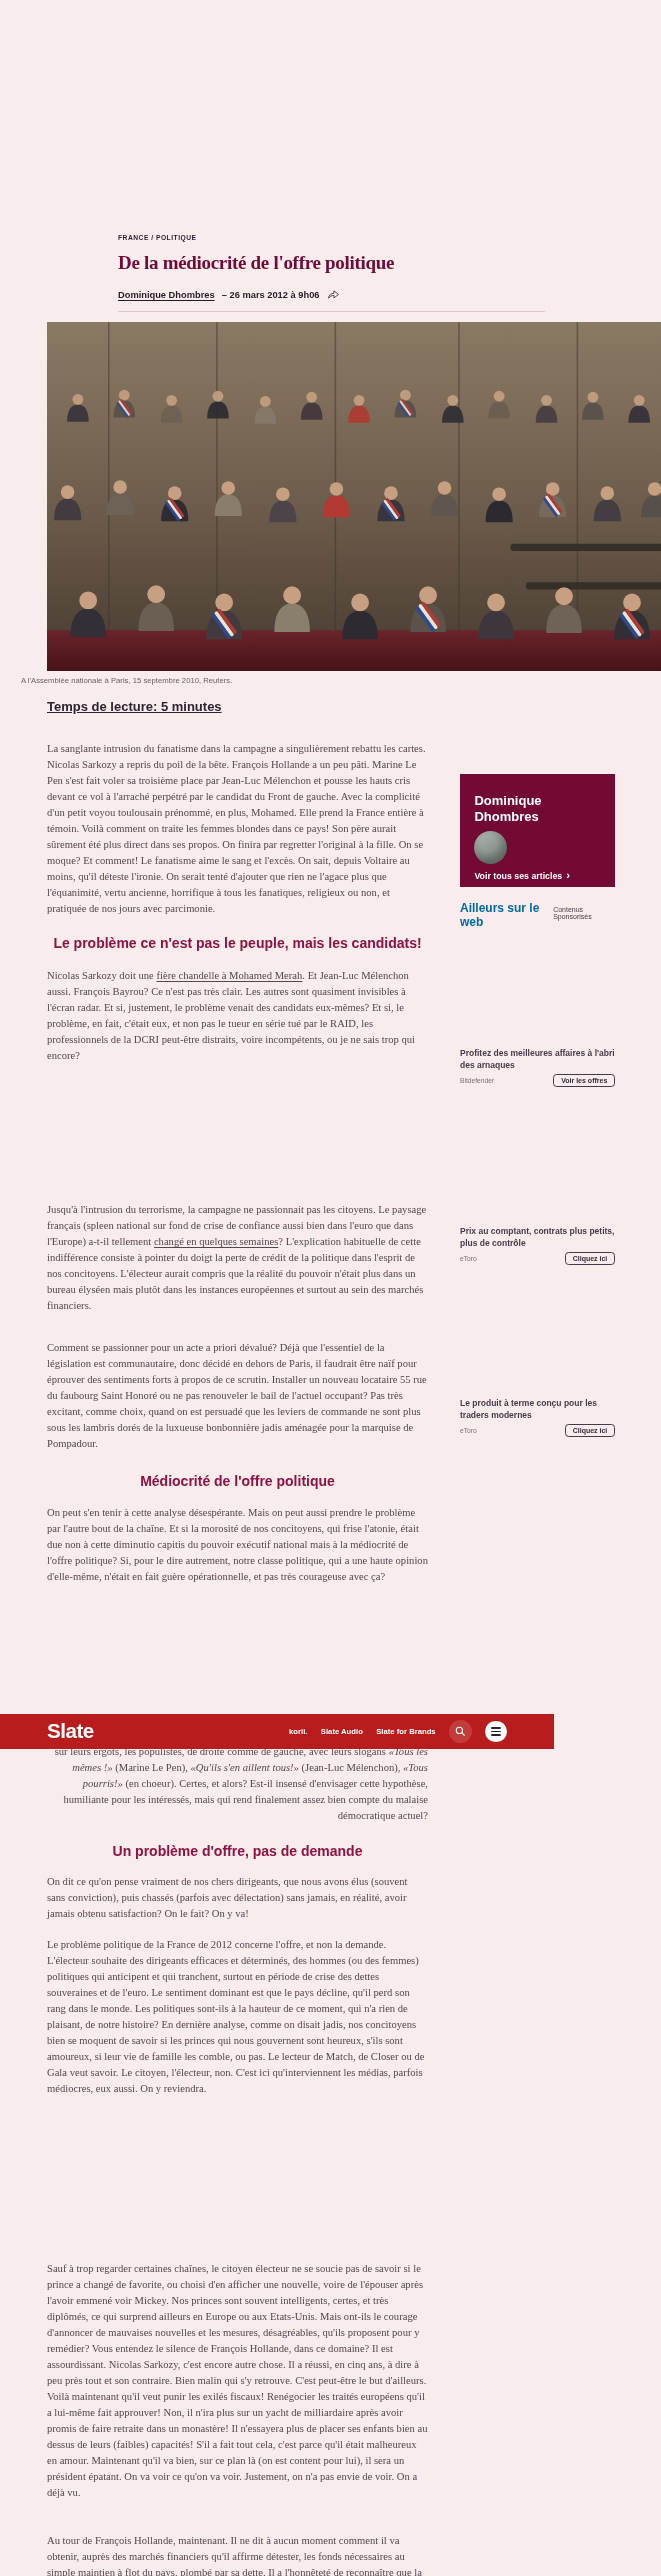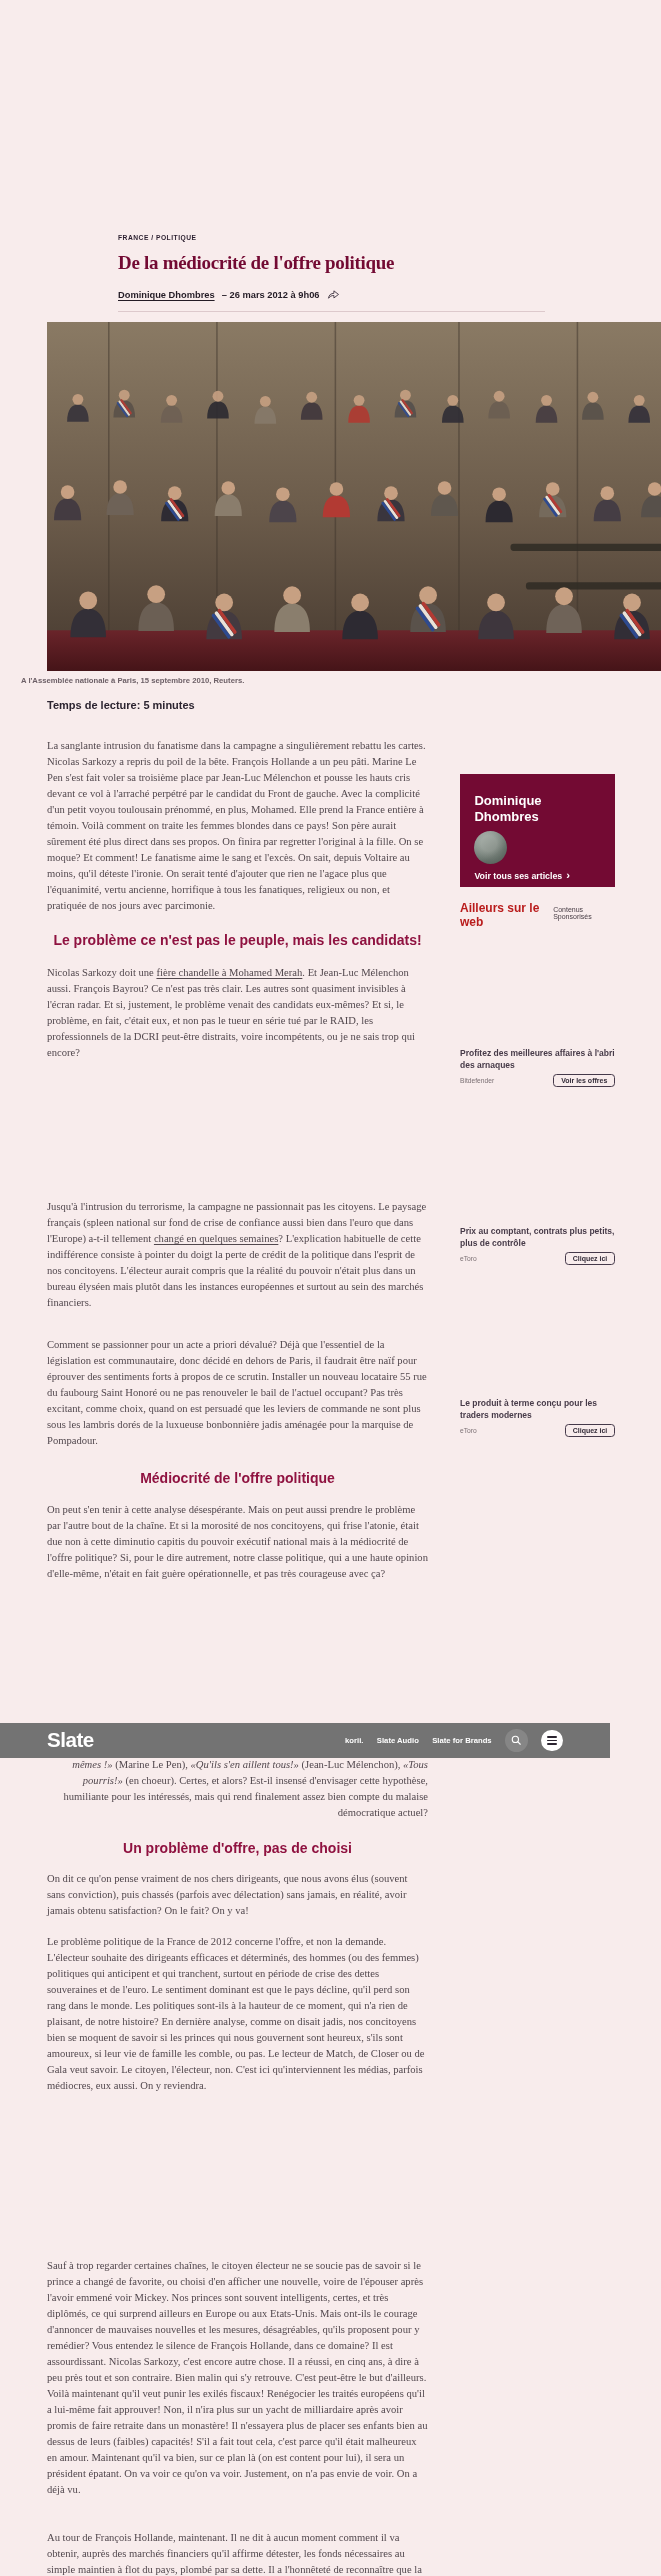--- a/index.html
+++ b/index.html
@@ -27,22 +27,22 @@
   .share-icon{width:13.4px;height:11.3px;cursor:pointer;}
   .hdr-divider{margin-top:10.3px;width:427px;height:0.5px;background:#ddc9cc;}
   .standfirst{
     margin-top:9.3px;width:396px;
     font-size:9.8px;font-weight:700;line-height:16px;color:#5f5159;
   }
   
   .maincol{margin-left:47px;width:381px;position:relative;}
   .photo-wrap{margin-left:-26px;margin-top:11.3px;width:619px;}
   .photo{display:block;width:619px;height:349px;}
-  .caption{margin-left:-26px;margin-top:5.2px;font-size:7.7px;color:#6d6067;font-weight:bold;}
-  .readtime{margin-top:13.4px;font-size:11px;font-weight:700;color:#2c2430;}
+  .caption{margin-left:-26px;margin-top:5.2px;font-size:7.7px;color:#6d6067;}
+  .readtime{margin-top:13.4px;font-size:13px;font-weight:700;color:#2c2430;text-decoration:underline;}
   .body-p{
     font-family:"Liberation Serif","DejaVu Serif",serif;
     font-size:10.6px;line-height:16px;color:#52484e;
     margin:0;
   }
   .body-p a{color:#52484e;text-decoration:underline;text-underline-offset:1.5px;cursor:pointer;}
   .body-p .ital{font-style:italic;}
   .p1{margin-top:27px;}
   .h2{
     font-size:14px;font-weight:700;line-height:18px;color:#8f1240;
@@ -56,22 +56,22 @@
   .p5{margin-top:14.4px;}
   .bandzone{position:relative;margin-top:129px;}
   .bandzone .body-p{padding-top:30px;text-align:right;}
   .h2-3{margin-top:18.5px;}
   .p6{margin-top:13.4px;}
   .p7{margin-top:15.5px;}
   .adgap2{height:164px;}
   .p9{margin-top:32px;}
   
   .band{
-    position:absolute;left:-47px;top:12px;width:610px;height:35px;
-    background:#737373;z-index:6;
+    position:absolute;left:-47px;top:0;width:554px;height:35px;
+    background:#b91c1c;z-index:6;
     display:flex;align-items:center;
     padding:0;box-sizing:border-box;
   }
   .band-logo{
     margin-left:47px;
     color:#ffffff;font-weight:700;font-size:20.6px;letter-spacing:-0.5px;
     font-family:"Liberation Sans",sans-serif;line-height:1;cursor:pointer;
   }
   .band-nav{margin-left:auto;margin-right:47px;display:flex;align-items:center;gap:13.4px;}
   .band-item{color:#ffffff;font-size:7.7px;font-weight:700;cursor:pointer;white-space:nowrap;}
@@ -92,21 +92,21 @@
   .authorbox-name{color:#fff;font-size:13px;font-weight:700;line-height:16px;}
   .avatar{
     margin-top:6.2px;width:33px;height:33px;border-radius:50%;
     background:
       linear-gradient(145deg,rgba(255,255,255,.25),rgba(0,0,0,.15) 70%),
       radial-gradient(circle at 45% 38%,#9aa49c 0 28%,#76837b 62%,#57625a);
   }
   .author-link{margin-top:7.2px;color:#fff;font-size:8.8px;font-weight:700;cursor:pointer;display:flex;align-items:center;gap:4.1px;}
   .author-link .chev{font-size:11.3px;line-height:7.2px;}
   .rail-headrow{position:absolute;top:127px;left:0;width:155px;display:flex;align-items:baseline;justify-content:space-between;}
-  .ailleurs{color:#b91c1c;font-size:12px;font-weight:700;cursor:pointer;}
+  .ailleurs{color:#0369a1;font-size:12px;font-weight:700;cursor:pointer;}
   .sponsored{color:#463c44;font-size:7px;}
   .ad{position:absolute;left:0;width:155px;}
   .ad1{top:273px;}
   .ad2{top:451px;}
   .ad3{top:623px;}
   .ad-headline{font-size:8.5px;font-weight:700;line-height:12.4px;color:#473b49;cursor:pointer;}
   .ad-row{margin-top:2.1px;display:flex;align-items:center;justify-content:space-between;}
   .ad-brand{font-size:6.7px;color:#7b7074;}
   .ad-cta{
     font-family:"Liberation Sans",sans-serif;
@@ -266,21 +266,21 @@
                 <span></span>
                 <span></span>
                 <span></span>
               </div>
           </div>
         </nav>
       </div>
       <p class="body-p"><span>sur leurs ergots,  les populistes, de droite comme de gauche, avec leurs slogans </span><span class="ital">«Tous les mêmes !»</span><span> (Marine Le Pen), </span><span class="ital">«Qu'ils s'en aillent tous!»</span><span> (Jean-Luc Mélenchon), </span><span class="ital">«Tous pourris!»</span><span> (en choeur). Certes, et alors? Est-il insensé d'envisager cette hypothèse, humiliante pour les intéressés, mais qui rend finalement assez bien compte du malaise démocratique actuel?</span></p>
     </div>
 
-    <h2 class="h2 h2-3">Un problème d'offre, pas de choisi</h2>
+    <h2 class="h2 h2-3">Un problème d'offre, pas de demande</h2>
 
     <p class="body-p p6">On dit ce qu'on pense vraiment de nos chers dirigeants, que nous avons élus (souvent sans conviction), puis chassés (parfois avec délectation) sans jamais, en réalité, avoir jamais obtenu satisfaction? On le fait? On y va!</p>
 
     <p class="body-p p7">Le problème politique de la France de 2012 concerne l'offre, et non la demande. L'électeur souhaite des dirigeants efficaces et déterminés, des hommes (ou des femmes) politiques qui anticipent et qui tranchent, surtout en période de crise des dettes souveraines et de l'euro. Le sentiment dominant est que le pays décline, qu'il perd son rang dans le monde. Les politiques sont-ils à la hauteur de ce moment, qui n'a rien de plaisant, de notre histoire?  En dernière analyse, comme on disait jadis, nos concitoyens bien se moquent de savoir si les princes qui nous gouvernent sont heureux, s'ils sont amoureux, si leur vie de famille les comble, ou pas. Le lecteur de Match, de Closer ou de Gala veut savoir. Le citoyen, l'électeur, non. C'est ici qu'interviennent les médias, parfois médiocres, eux aussi. On y reviendra.</p>
 
     <div class="adgap2"></div>
 
     <p class="body-p">Sauf à trop regarder certaines chaînes,  le citoyen électeur ne se soucie pas de savoir si le prince a changé de favorite, ou choisi d'en afficher une nouvelle, voire de l'épouser après l'avoir emmené voir Mickey. Nos princes sont souvent intelligents, certes, et très diplômés, ce qui surprend ailleurs en Europe ou aux Etats-Unis. Mais ont-ils le courage d'annoncer de mauvaises nouvelles et  les mesures, désagréables, qu'ils proposent pour y remédier? Vous entendez le silence de François Hollande, dans ce domaine? Il est assourdissant. Nicolas Sarkozy, c'est encore autre chose. Il a réussi, en cinq ans, à dire à peu près tout et son contraire. Bien malin qui s'y retrouve. C'est peut-être le but d'ailleurs. Voilà maintenant qu'il veut punir les exilés fiscaux! Renégocier les traités européens qu'il a lui-même fait approuver! Non, il n'ira plus sur un yacht de milliardaire après avoir promis de faire retraite dans un monastère! Il n'essayera plus de placer ses enfants bien au dessus de leurs (faibles) capacités! S'il a fait tout cela, c'est parce qu'il était malheureux en amour. Maintenant qu'il va bien, sur ce plan là (on est content pour lui), il sera un président épatant. On va voir ce qu'on va voir. Justement, on n'a pas envie de voir. On a déjà vu.</p>
 
     <p class="body-p p9">Au tour de François Hollande,  maintenant. Il ne dit à aucun moment comment il va obtenir, auprès des marchés financiers qu'il affirme détester, les fonds nécessaires au simple maintien à flot du pays, plombé par sa dette. Il a l'honnêteté de reconnaître que la création d'une tranche d'imposition à 75 % sur les contribuables qui déclarent plus d'un million d'euros annuels de revenus ne rapportera pas grand chose, bref qu'elle est symbolique. Mais il ne dit pas que les lendemains de son éventuelle victoire seront amers, en tout état de cause, pour la classe moyenne. Il est vrai, qu'à part Michel Rocard, et, pour remonter plus loin encore, Pierre Mendès France, ce parler vrai est une denrée rare chez celui qui brigue les suffrages du peuple souverain. François Mitterrand, qui mentait souvent, est resté nettement plus longtemps au pouvoir que Pierre Mendès France. Quant à Jacques Chirac, c'est bien simple, il n'a jamais fait, une fois vainqueur, ce qu'il avait promis de faire pendant la campagne précédente. Lui aussi est resté longtemps.</p>

